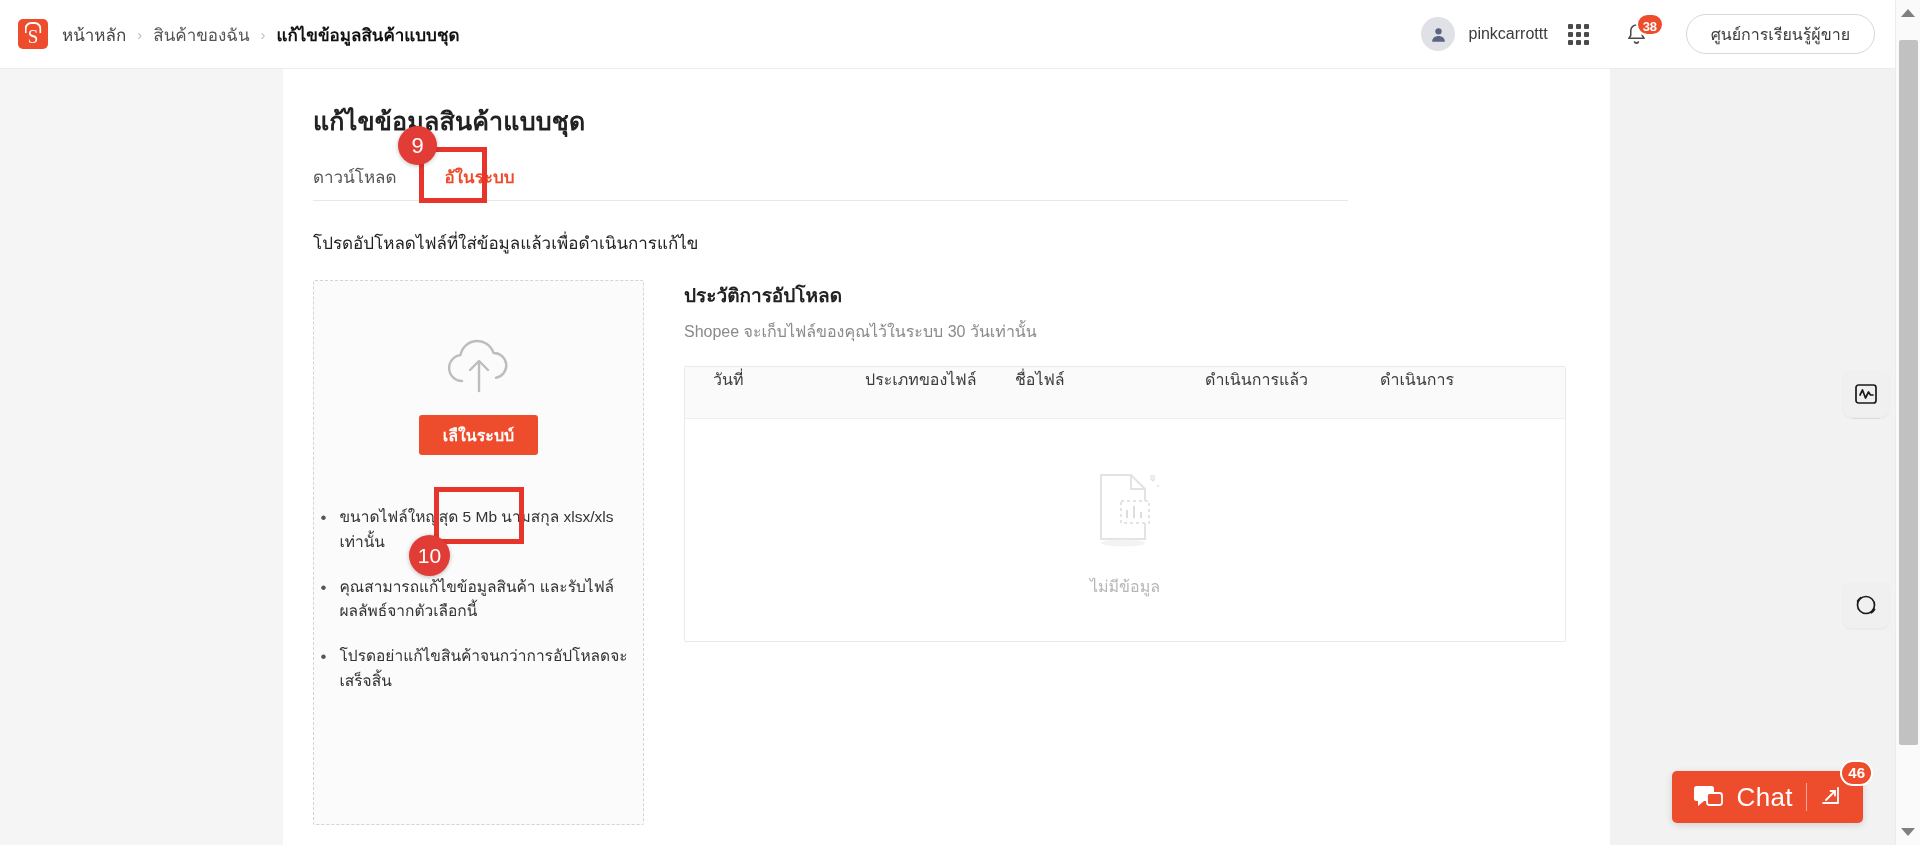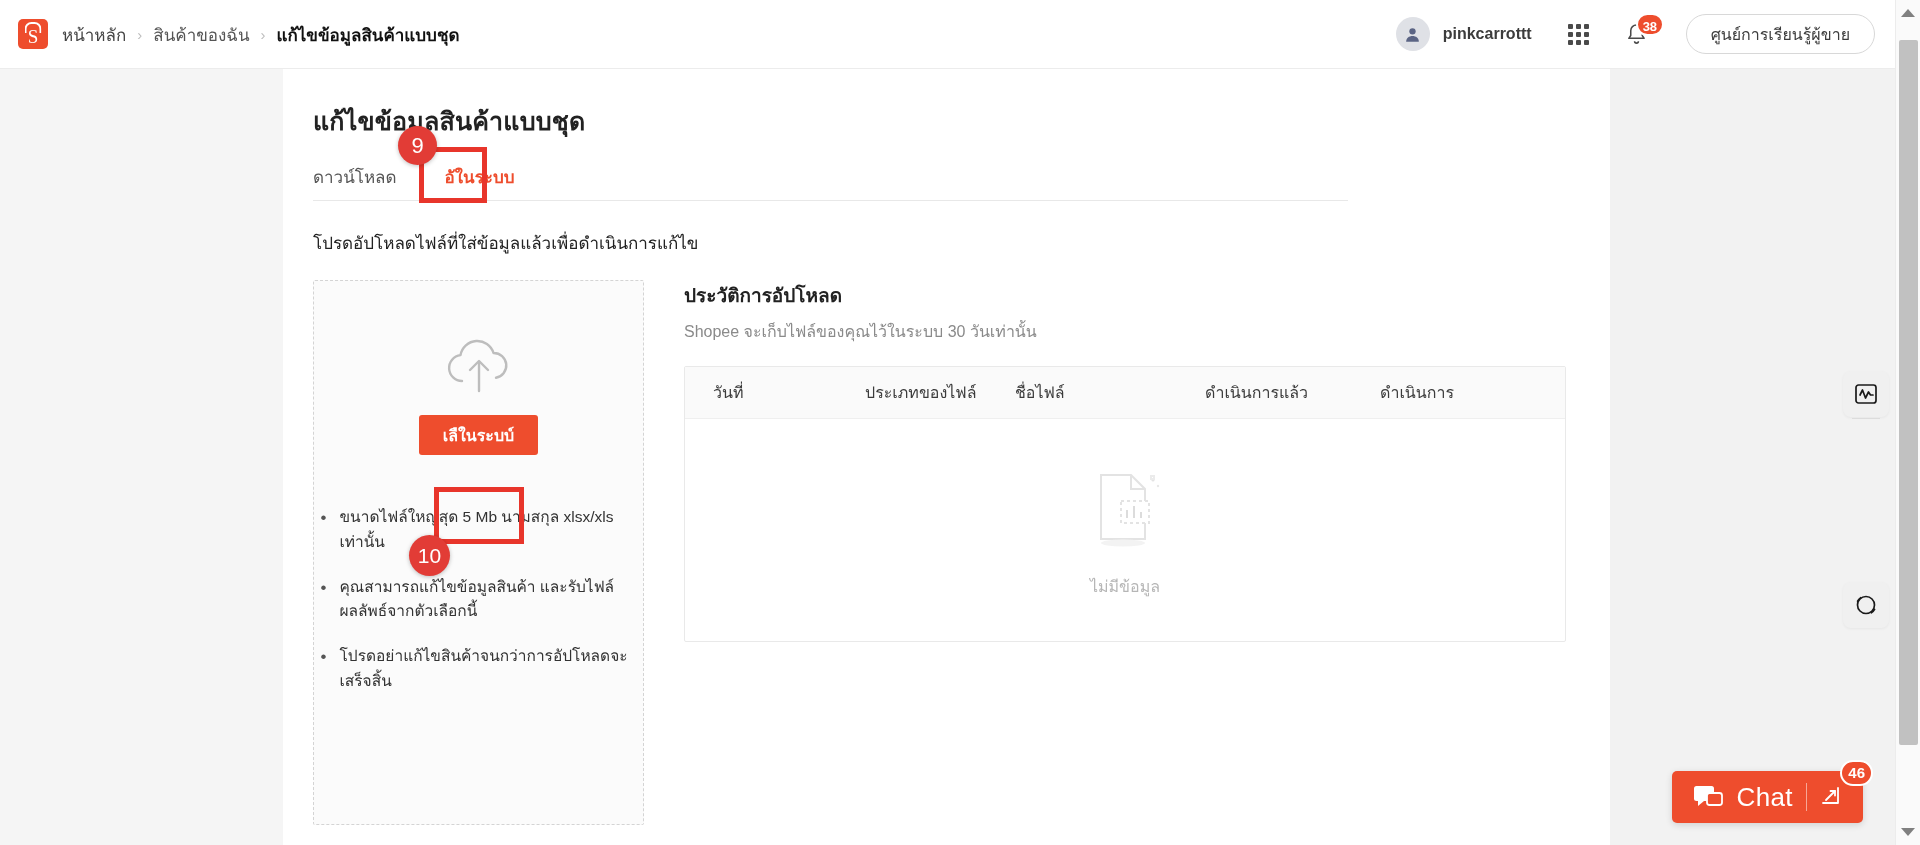--- a/index.html
+++ b/index.html
@@ -45,21 +45,21 @@
   .breadcrumb { display: flex; align-items: center; margin-left: 14px; font-size: 17px; }
   .crumb { color: #555555; }
   .crumb.home { color: #444444; }
   .crumb.current { color: #111111; font-weight: 700; }
   .crumb-sep { color: #bdbdbd; margin: 0 11px; font-size: 15px; }
 
   .topbar-right {
     margin-left: auto; display: flex; align-items: center;
     padding-right: 20px; gap: 0;
   }
-  .user-chip { display: flex; align-items: center; gap: 13px; margin-right: 36px; font-weight: bold; }
+  .user-chip { display: flex; align-items: center; gap: 13px; margin-right: 20px; }
   .avatar {
     width: 34px; height: 34px; border-radius: 50%; background: #dfe1e6;
     display: flex; align-items: center; justify-content: center;
   }
   .avatar svg { width: 19px; height: 19px; fill: #5b6484; }
   .user-name { font-size: 16px; color: #3c3c3c; }
 
   .grid-icon { display: grid; grid-template-columns: repeat(3, 5px); gap: 3px; cursor: pointer; }
   .grid-icon i { width: 5px; height: 5px; background: #4a4a4a; border-radius: 1px; display: block; }
 
@@ -163,21 +163,21 @@
   
   .history { flex: 1; padding-left: 28px; }
   .history-title { font-size: 19px; font-weight: 700; color: #222222; }
   .history-sub { margin-top: 9px; font-size: 16px; color: #8a8a8a; }
 
   .table-card {
     margin-top: 22px; width: 882px;
     border: 1px solid #e9e9e9; border-radius: 2px; background: #ffffff;
   }
   .thead {
-    display: flex; background: #fafafa; height: 52px; align-items: center;
+    display: flex; background: #fafafa; height: 52px; align-items: flex-start;
     border-bottom: 1px solid #efefef;
   }
   .th { font-size: 16px; color: #3b3b3b; font-weight: 400; }
   .th.c1 { width: 180px; padding-left: 28px; }
   .th.c2 { width: 150px; }
   .th.c3 { width: 190px; }
   .th.c4 { width: 175px; }
   .th.c5 { flex: 1; }
 
   .empty-state {

